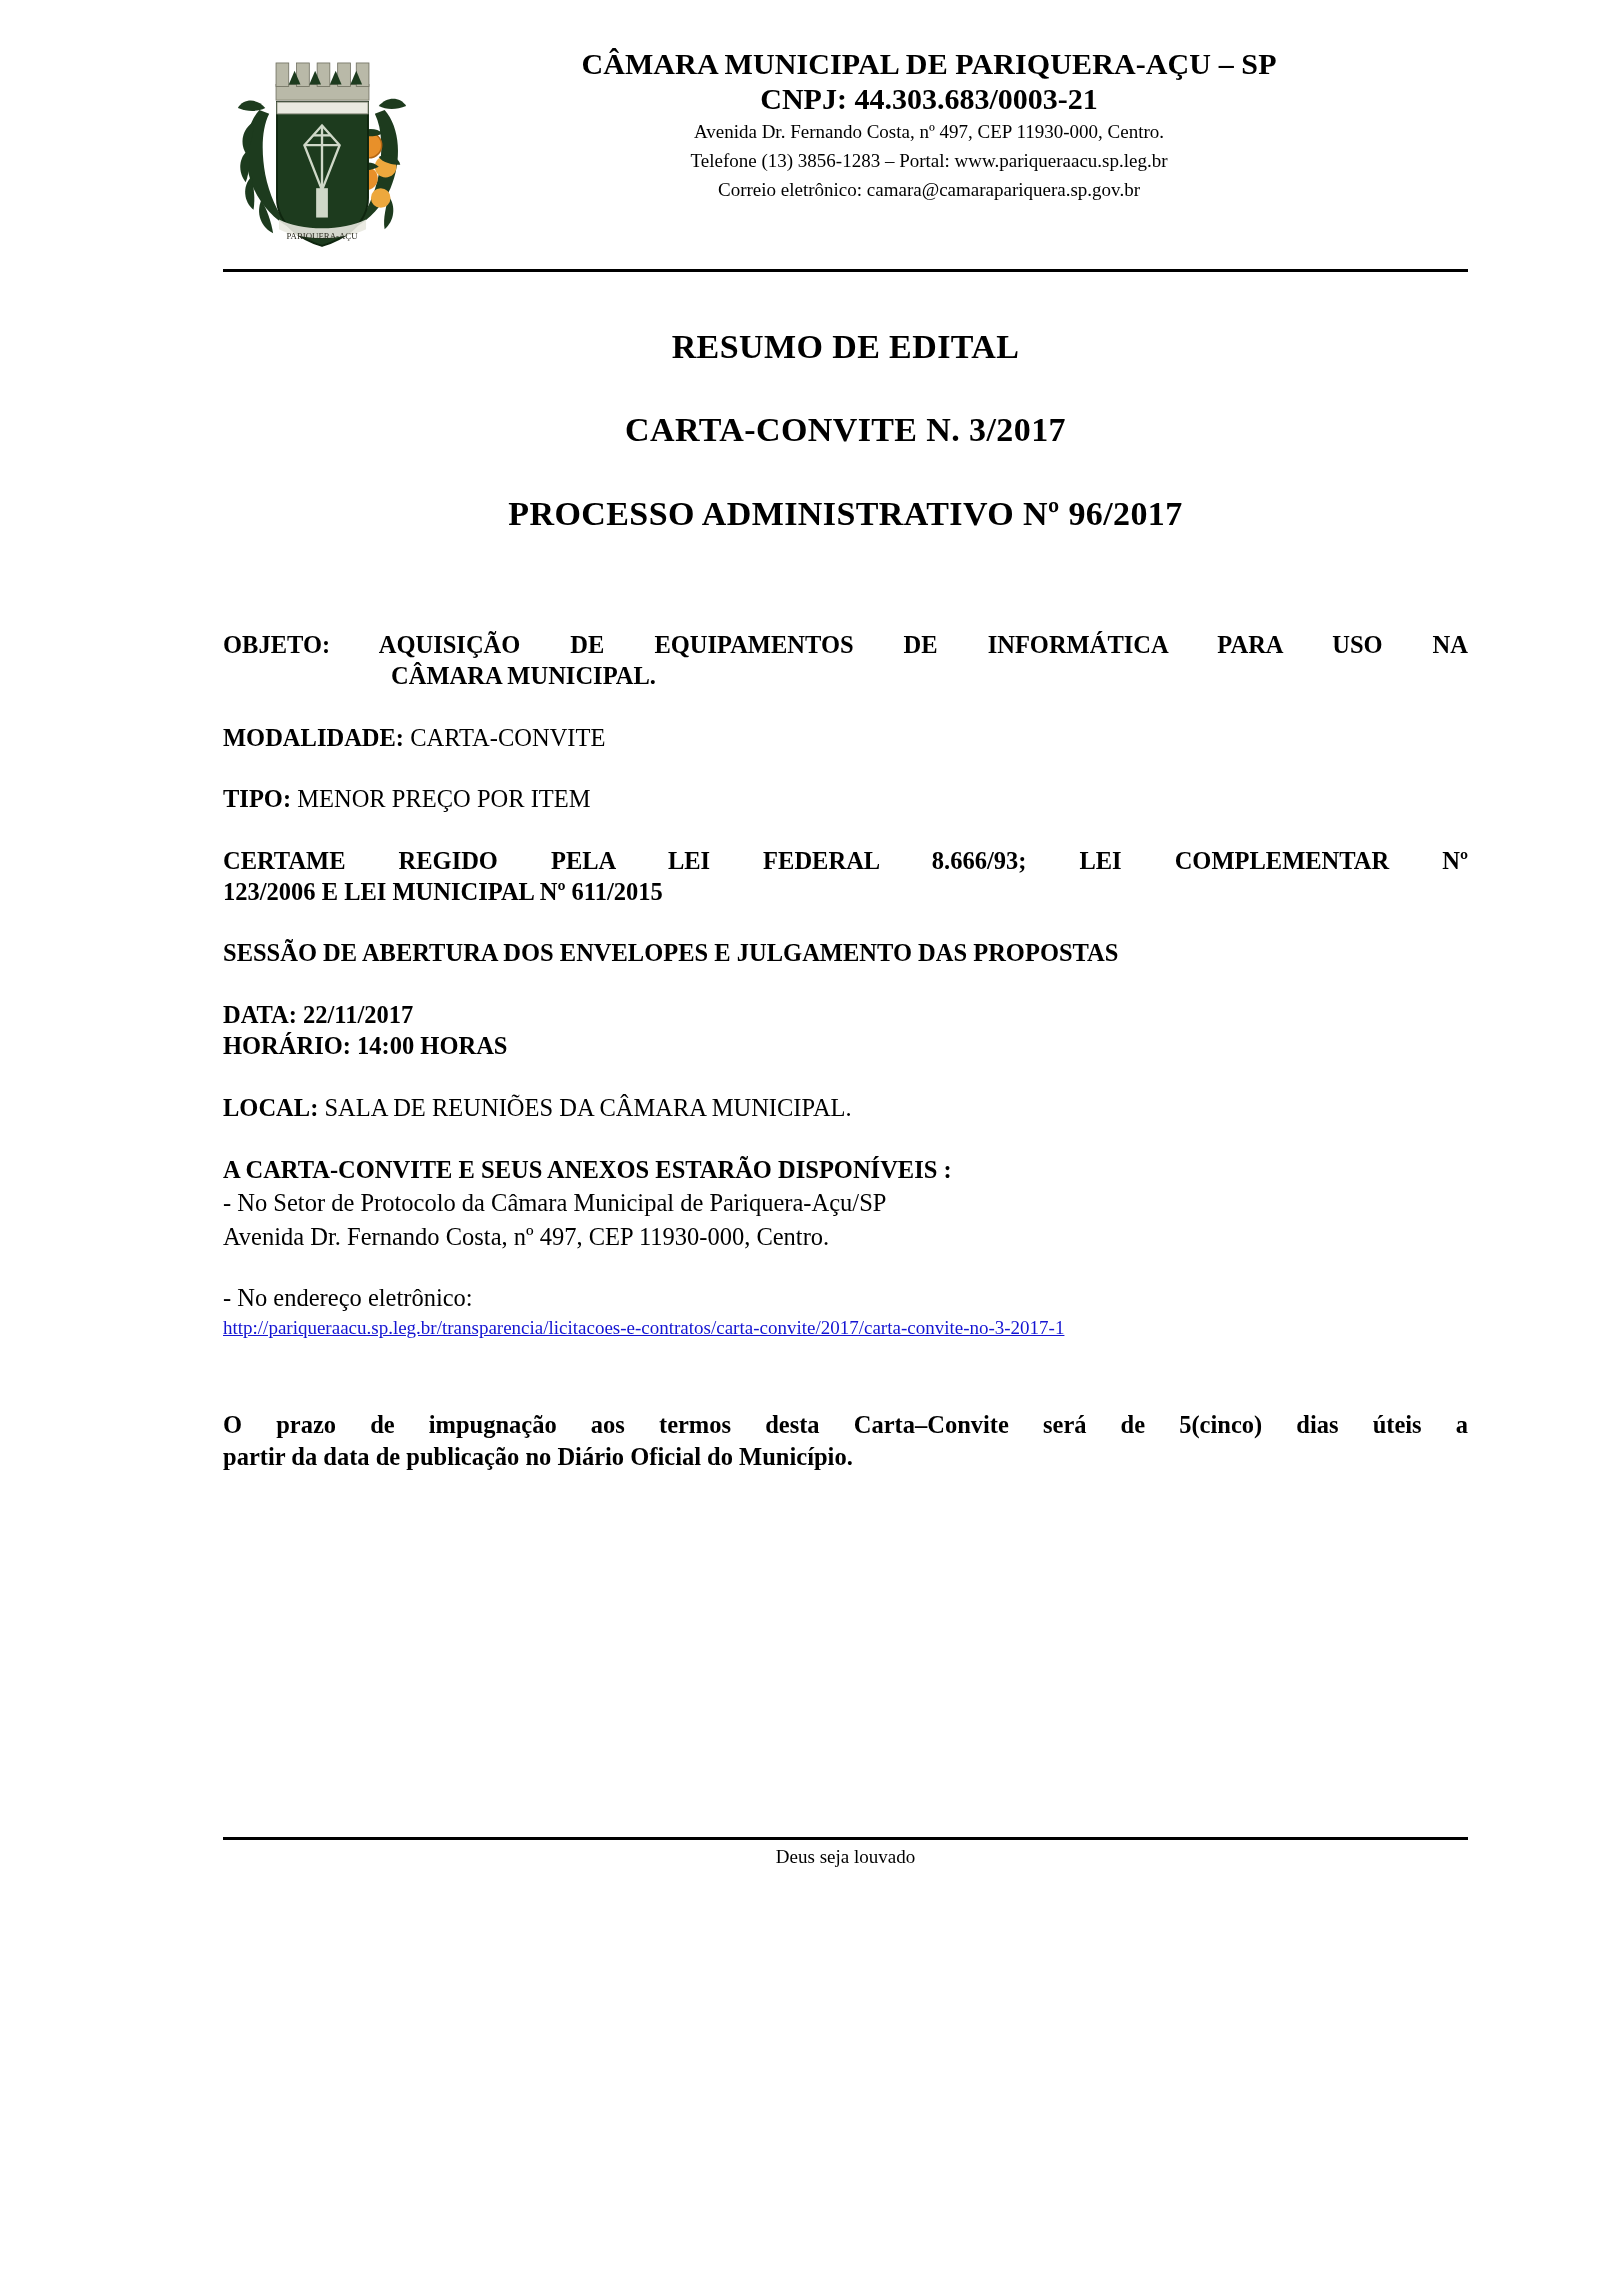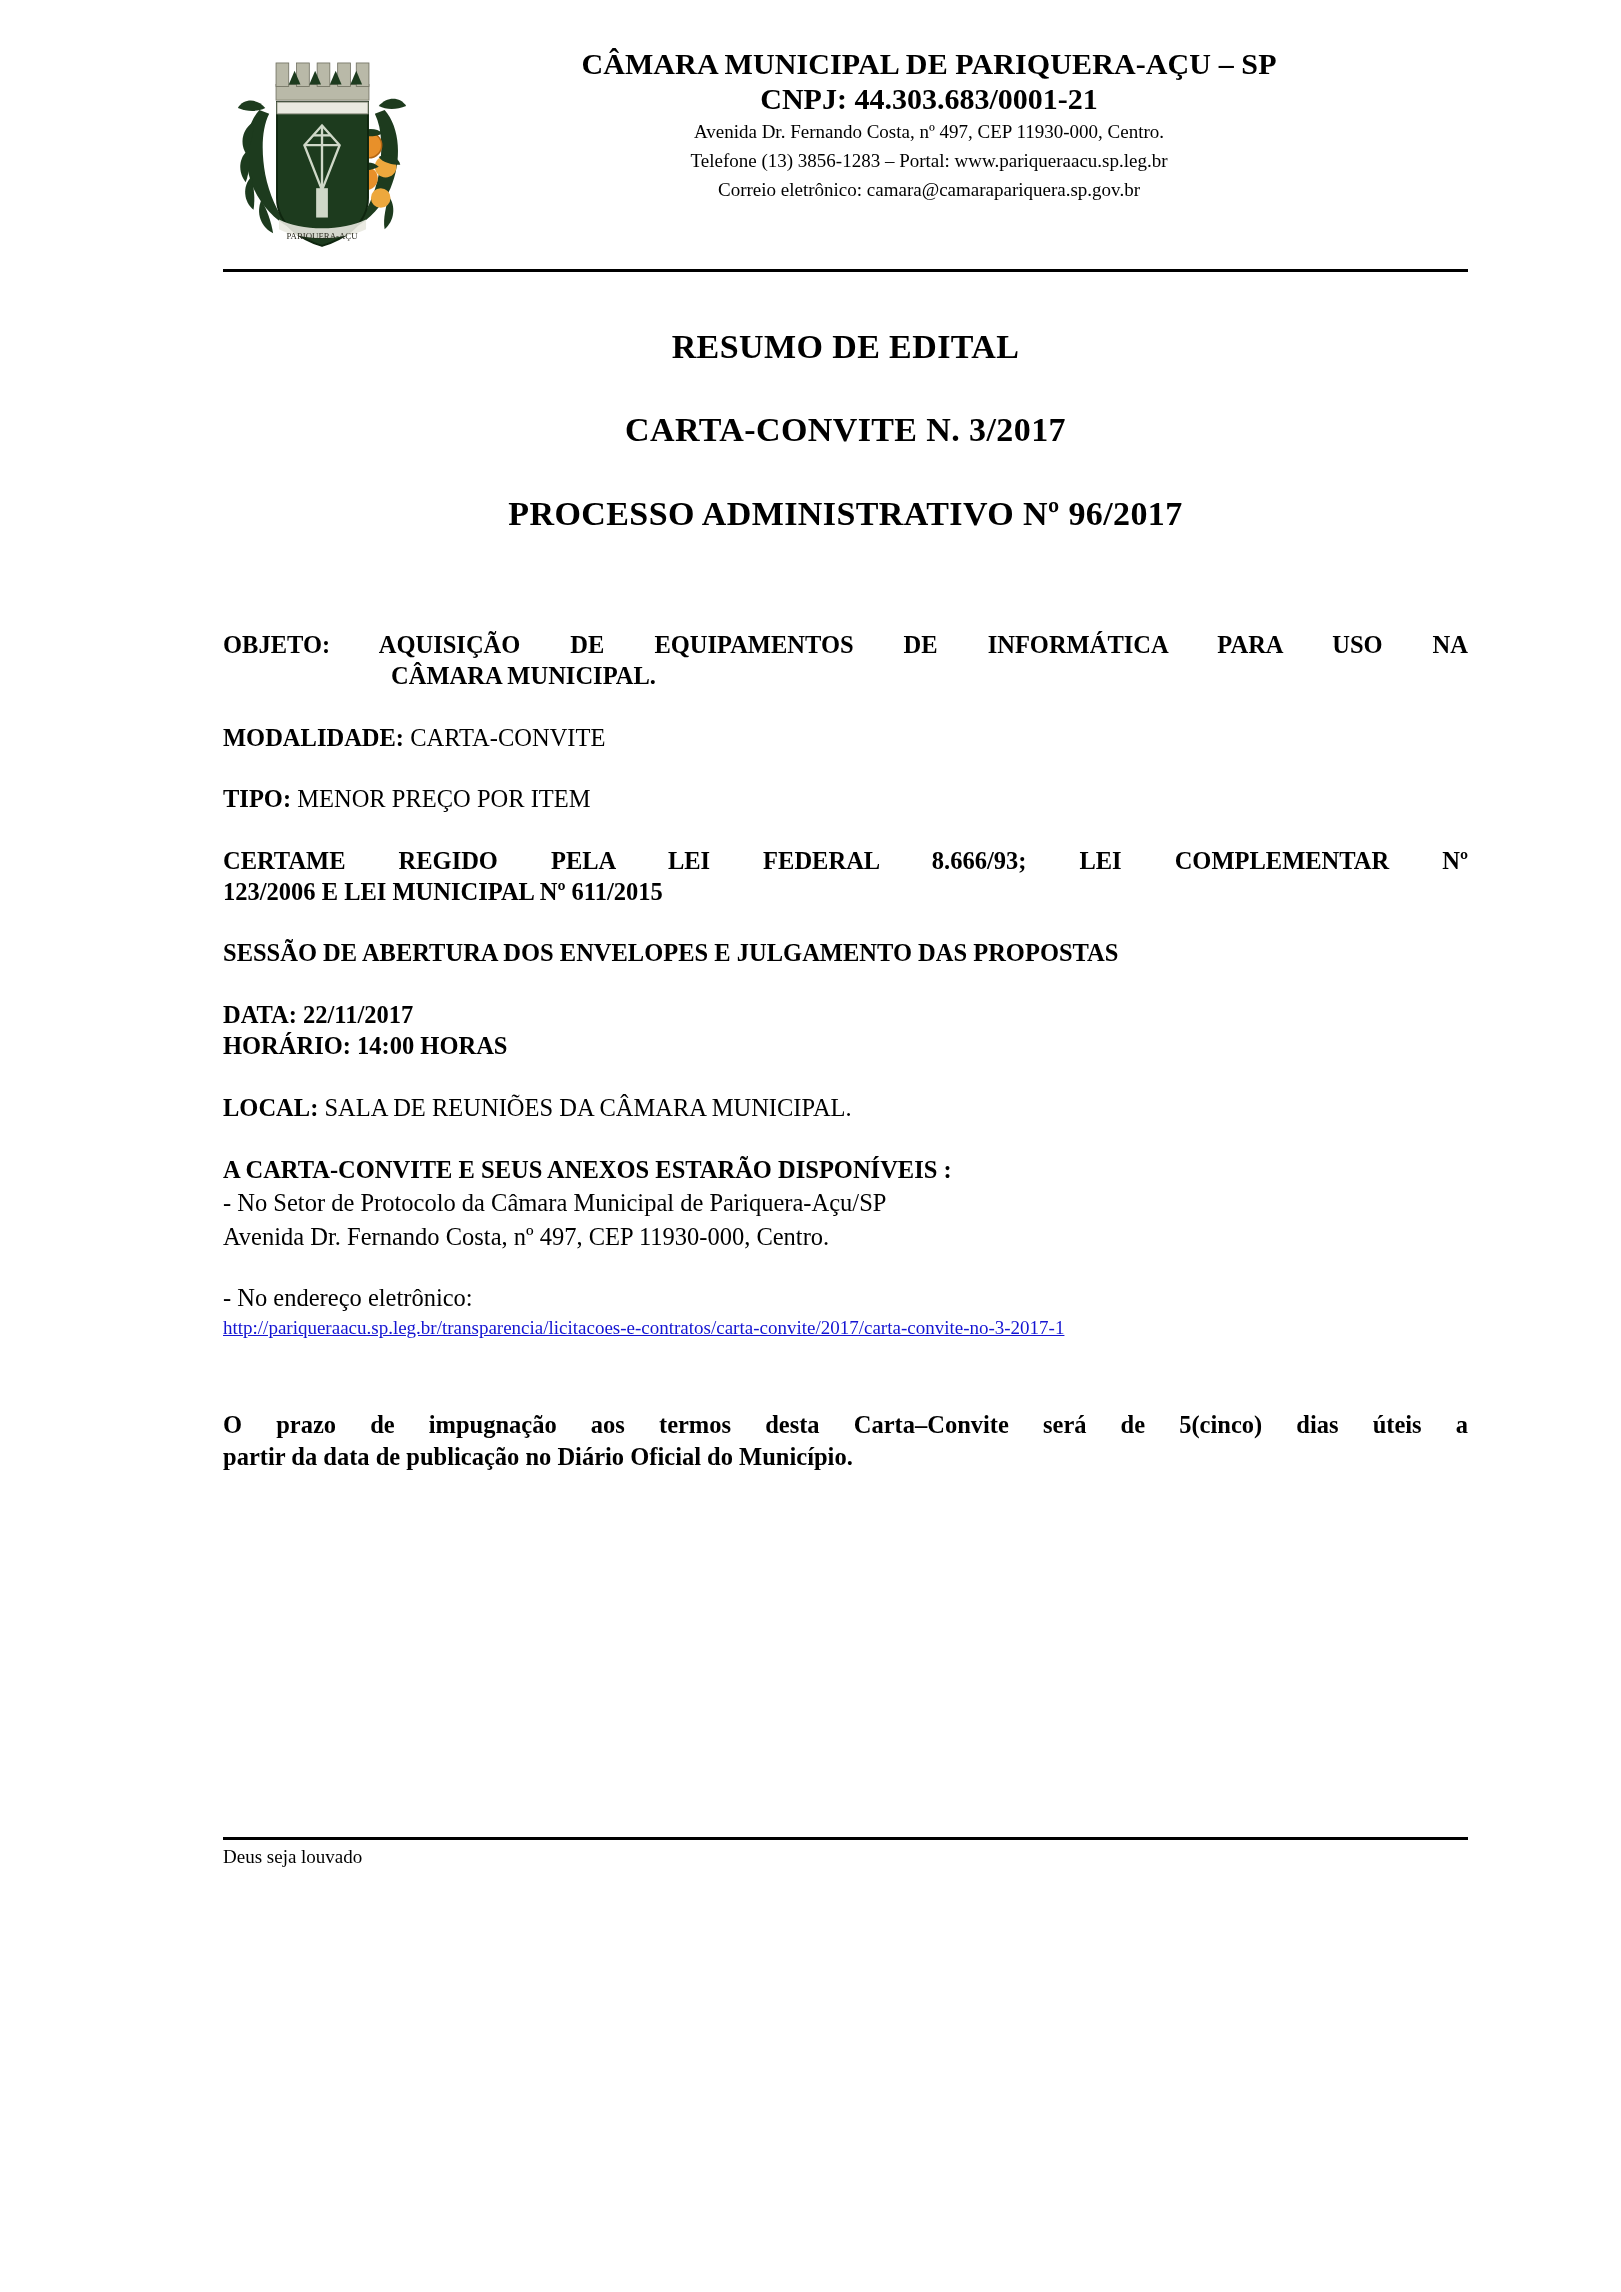--- a/index.html
+++ b/index.html
@@ -172,21 +172,21 @@
     left: 223px;
     top: 1837px;
     width: 1245px;
   }
   .footer-rule {
     border: none;
     border-top: 3.4px solid #000;
     margin: 0;
   }
   .footer-text {
-    text-align: left;
+    text-align: center;
     font-size: 19px;
     margin-top: 5.9px;
   }
 </style>
 </head>
 <body>
 
 <div class="page">
 
   <div class="content">
@@ -247,21 +247,21 @@
           </g>
           <rect x="86" y="140" width="12" height="30" fill="#cfd8c8"></rect>
 
           <path d="M48 172 C70 184 114 184 137 172 L137 182 C114 194 70 194 48 182 Z" fill="#e9e9e0" opacity="0.9"></path>
           <text x="92" y="192" font-size="9" fill="#2a2a1f" text-anchor="middle" font-family="Liberation Serif, serif">PARIQUERA-AÇU</text>
         </svg>
       </div>
 
       <div class="org-block">
         <div class="org-name">CÂMARA MUNICIPAL DE PARIQUERA-AÇU – SP</div>
-        <div class="org-cnpj">CNPJ: 44.303.683/0001-21</div>
+        <div class="org-cnpj">CNPJ: 44.303.683/0003-21</div>
         <div class="org-line">Avenida Dr. Fernando Costa, nº 497, CEP 11930-000, Centro.</div>
         <div class="org-line">Telefone (13) 3856-1283 – Portal: www.pariqueraacu.sp.leg.br</div>
         <div class="org-line">Correio eletrônico: camara@camarapariquera.sp.gov.br</div>
       </div>
     </div>
 
     <hr class="rule">
 
     <div class="title-block">
       <div class="t1">RESUMO DE EDITAL</div>

